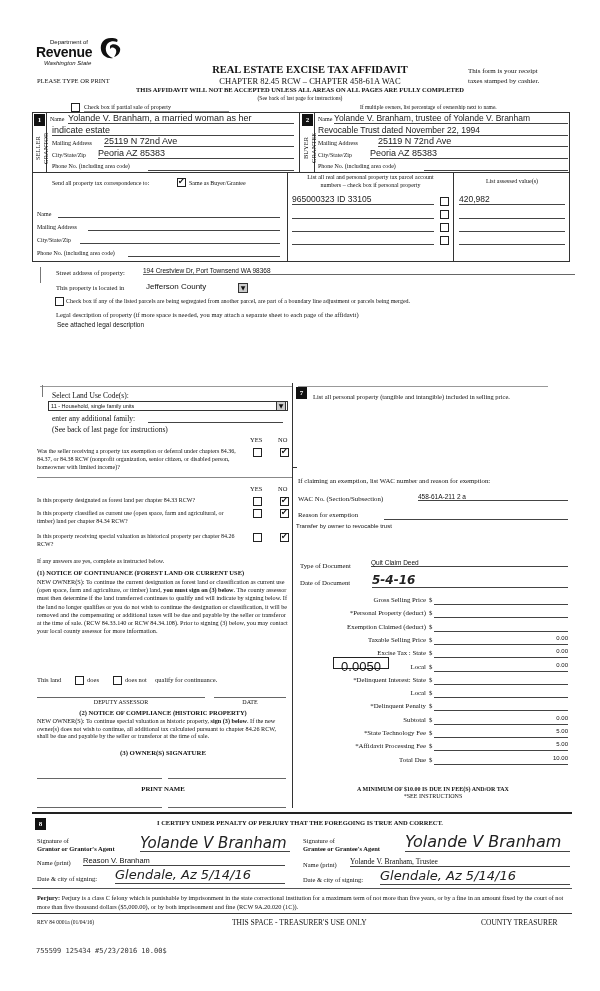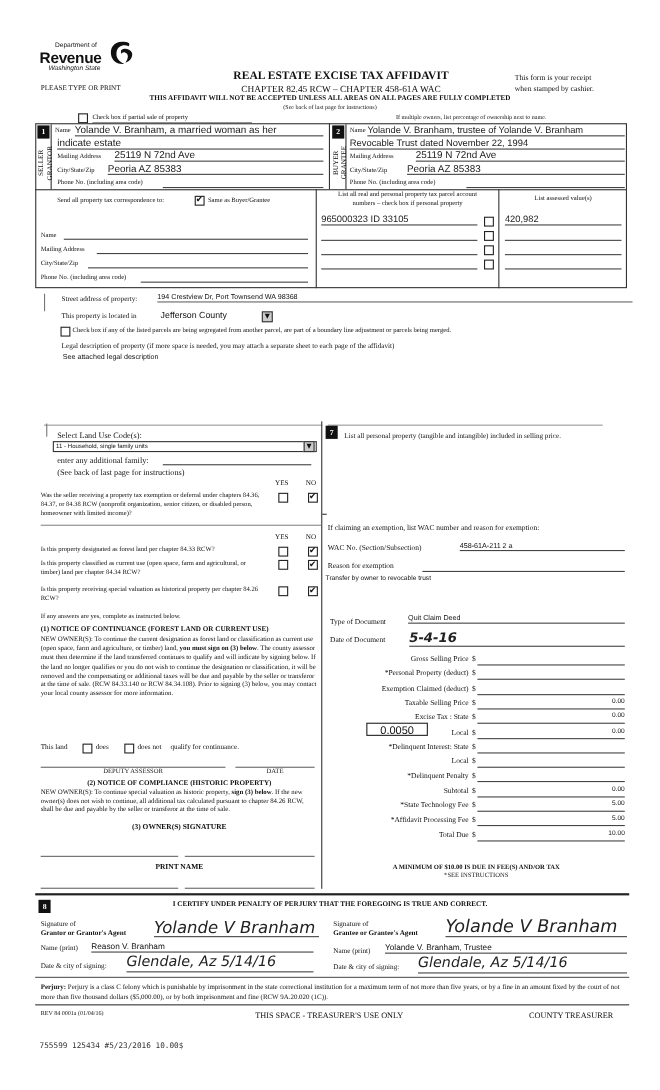--- a/index.html
+++ b/index.html
@@ -31,21 +31,21 @@
   <div class="abs sans" style="left:8px;top:24px;font-size:6px;font-style:italic;">Washington State</div>
   <svg class="abs" style="left:62px;top:0px;" width="26" height="24" viewBox="0 0 26 24">
     <path d="M13 2 C5 2 2 8 3 14 C4 20 10 23 15 22 C10 20 7 16 8 11 C9 6 14 4 19 6 C21 3 18 2 13 2 Z" fill="#111"></path>
     <path d="M12 10 C14 7 20 8 22 12 C23 16 20 20 16 21 C19 17 19 13 16 12 C14 11 13 12 12 13 Z" fill="#111"></path>
   </svg>
 </div>
 <div class="abs serif" style="left:37px;top:77px;font-size:6.5px;">PLEASE TYPE OR PRINT</div>
 <div class="abs serif bold center" style="left:160px;top:64px;width:300px;font-size:10.5px;">REAL ESTATE EXCISE TAX AFFIDAVIT</div>
 <div class="abs serif center" style="left:160px;top:76px;width:300px;font-size:8.5px;text-align:center;">CHAPTER 82.45 RCW – CHAPTER 458-61A WAC</div>
 <div class="abs serif" style="left:468px;top:67px;font-size:7px;">This form is your receipt</div>
-<div class="abs serif" style="left:468px;top:77px;font-size:7px;">when stamped by cashier.</div>
+<div class="abs serif" style="left:468px;top:77px;font-size:7px;">taxes stamped by cashier.</div>
 <div class="abs serif bold center" style="left:60px;top:86px;width:480px;font-size:6.5px;">THIS AFFIDAVIT WILL NOT BE ACCEPTED UNLESS ALL AREAS ON ALL PAGES ARE FULLY COMPLETED</div>
 <div class="abs serif center" style="left:200px;top:95px;width:200px;font-size:5.5px;">(See back of last page for instructions)</div>
 <span class="cb" style="left:71px;top:103px;"></span>
 <div class="abs serif" style="left:84px;top:104px;font-size:6px;">Check box if partial sale of property</div>
 <div class="abs serif uline" style="left:84px;top:111px;width:145px;border-color:#888;"></div>
 <div class="abs serif" style="left:360px;top:104px;font-size:5.5px;">If multiple owners, list percentage of ownership next to name.</div>
 
 <div class="abs" style="left:32px;top:112px;width:538px;height:150px;border:1px solid #333;"></div>
 <div class="vline" style="left:299px;top:112px;height:60px;"></div>
 <div class="hline" style="left:32px;top:172px;width:538px;"></div>
@@ -228,21 +228,21 @@
     <div class="abs serif" style="left: 429px; top: 729px; font-size: 6.8px;">$</div>
     <div class="abs sans right uline" style="left: 434px; top: 728px; width: 134px; height: 10px; font-size: 6px;">5.00</div>
     <div class="abs serif right" style="left: 300px; top: 742px; width: 126px; font-size: 6.8px;">*Affidavit Processing Fee</div>
     <div class="abs serif" style="left: 429px; top: 742px; font-size: 6.8px;">$</div>
     <div class="abs sans right uline" style="left: 434px; top: 741px; width: 134px; height: 10px; font-size: 6px;">5.00</div>
     <div class="abs serif right" style="left: 300px; top: 756px; width: 126px; font-size: 6.8px;">Total Due</div>
     <div class="abs serif" style="left: 429px; top: 756px; font-size: 6.8px;">$</div>
     <div class="abs sans right uline" style="left: 434px; top: 755px; width: 134px; height: 10px; font-size: 6px;">10.00</div>
   </div>
 <div class="abs" style="left:333px;top:657px;width:56px;height:12px;border:1px solid #222;">
-  <span class="abs sans center" style="left:0;top:1px;width:54px;font-size:10px;">0.0050</span>
+  <span class="abs sans center" style="left:0;top:1px;width:54px;font-size:13px;">0.0050</span>
 </div>
 
 <div class="abs serif bold center" style="left:298px;top:786px;width:270px;font-size:6px;">A MINIMUM OF $10.00 IS DUE IN FEE(S) AND/OR TAX</div>
 <div class="abs serif center" style="left:298px;top:793px;width:270px;font-size:6px;">*SEE INSTRUCTIONS</div>
 
 <div class="hline" style="left:32px;top:812px;width:540px;height:1.5px;background:#222;"></div>
 <div class="numbox" style="left:35px;top:818px;">8</div>
 <div class="abs serif bold center" style="left:100px;top:819px;width:400px;font-size:6.5px;">I CERTIFY UNDER PENALTY OF PERJURY THAT THE FOREGOING IS TRUE AND CORRECT.</div>
 
 <div class="abs serif" style="left:37px;top:837px;font-size:6.5px;">Signature of</div>
@@ -250,21 +250,21 @@
 <div class="abs hand uline" style="left:140px;top:834px;width:150px;height:18px;font-size:15px;line-height:18px;">Yolande V Branham</div>
 <div class="abs serif" style="left:37px;top:859px;font-size:6.5px;">Name (print)</div>
 <div class="abs sans uline" style="left:83px;top:856px;width:202px;font-size:7.5px;">Reason V. Branham</div>
 <div class="abs serif" style="left:37px;top:875px;font-size:6.5px;">Date &amp; city of signing:</div>
 <div class="abs hand uline" style="left:115px;top:866px;width:170px;height:18px;font-size:13px;line-height:18px;">Glendale, Az  5/14/16</div>
 
 <div class="abs serif" style="left:303px;top:837px;font-size:6.5px;">Signature of</div>
 <div class="abs serif bold" style="left:303px;top:845px;font-size:6.5px;">Grantee or Grantee's Agent</div>
 <div class="abs hand uline" style="left:405px;top:832px;width:165px;height:20px;font-size:16px;line-height:20px;">Yolande V Branham</div>
 <div class="abs serif" style="left:303px;top:861px;font-size:6.5px;">Name (print)</div>
-<div class="abs sans uline" style="left:350px;top:857px;width:220px;font-size:7.5px;">Yolande V. Branham, Trustee</div>
+<div class="abs sans uline" style="left:350px;top:857px;width:220px;font-size:7.5px;font-family:Liberation Serif, serif;">Yolande V. Branham, Trustee</div>
 <div class="abs serif" style="left:303px;top:876px;font-size:6.5px;">Date &amp; city of signing:</div>
 <div class="abs hand uline" style="left:380px;top:867px;width:190px;height:18px;font-size:13px;line-height:18px;">Glendale, Az  5/14/16</div>
 
 <div class="hline" style="left:32px;top:888px;width:540px;background:#555;"></div>
 <div class="abs serif" style="left:37px;top:893px;width:540px;font-size:6.3px;line-height:9px;"><b>Perjury:</b><span> Perjury is a class C felony which is punishable by imprisonment in the state correctional institution for a maximum term of not more than five years, or by a fine in an amount fixed by the court of not more than five thousand dollars ($5,000.00), or by both imprisonment and fine (RCW 9A.20.020 (1C)).</span></div>
 <div class="hline" style="left:32px;top:913px;width:540px;background:#333;"></div>
 <div class="abs serif" style="left:37px;top:919px;font-size:5.5px;">REV 84 0001a (01/04/16)</div>
 <div class="abs serif" style="left:232px;top:918px;font-size:7.5px;">THIS SPACE - TREASURER'S USE ONLY</div>
 <div class="abs serif" style="left:481px;top:918px;font-size:7.5px;font-family:Liberation Serif, serif;">COUNTY TREASURER</div>
 <div class="abs" style="left:36px;top:947px;font-family:'DejaVu Sans Mono', monospace;font-size:7px;color:#333;">755599 125434 #5/23/2016 10.00$</div>

